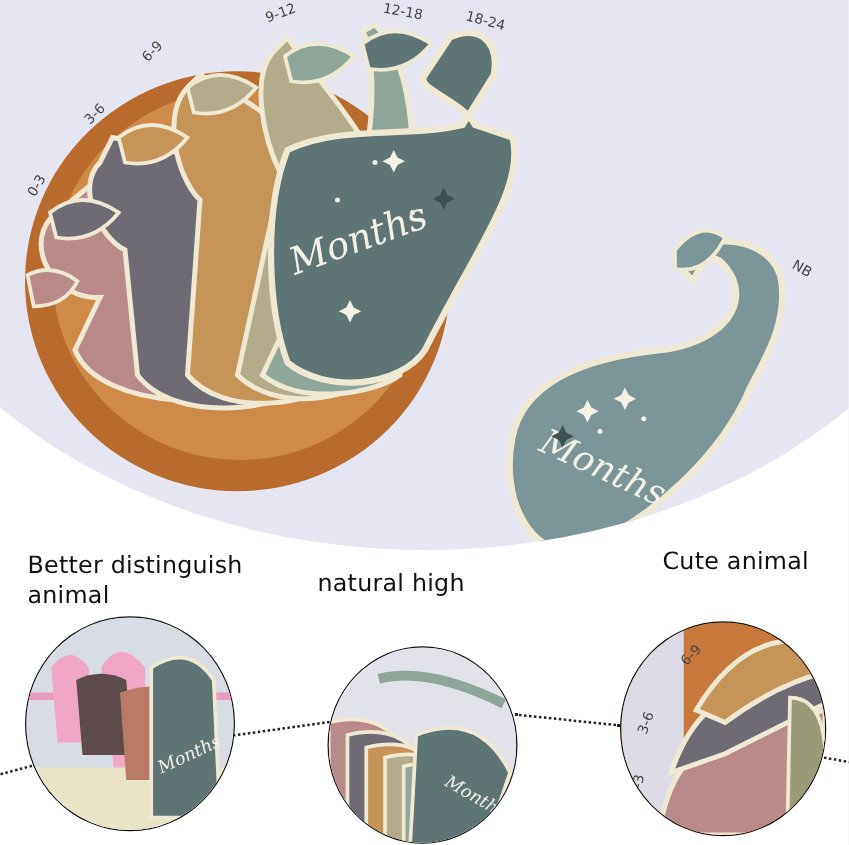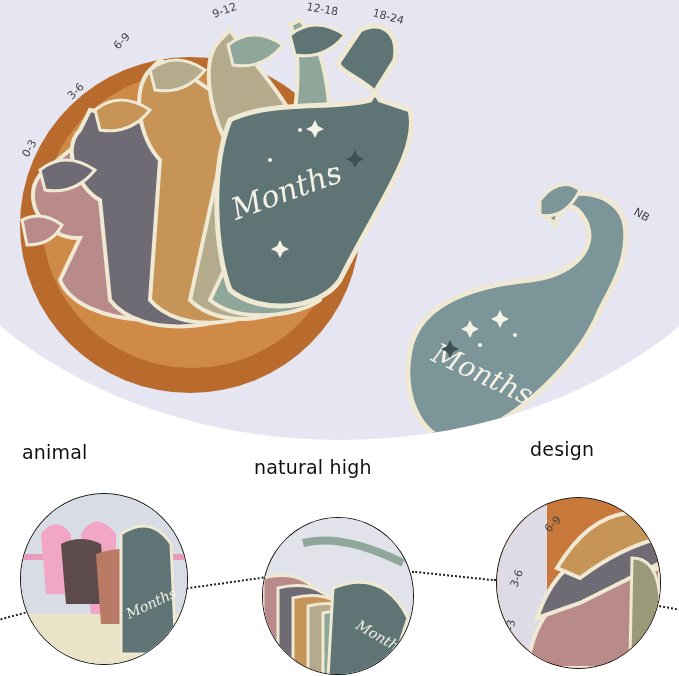--- a/index.html
+++ b/index.html
@@ -80,27 +80,28 @@
     </svg>
   </div>
 </div>
 
 <div class="dots" style="left:0;top:615px;width:26px;transform:rotate(-15deg);"></div>
 <div class="dots" style="left:186px;top:582px;width:78px;transform:rotate(-8deg);"></div>
 <div class="dots" style="left:412px;top:575px;width:84px;transform:rotate(6deg);"></div>
 <div class="dots" style="left:659px;top:607px;width:22px;transform:rotate(10deg);"></div>
 
 <div class="caption cap-1">
+  <div>Better distinguish</div>
   <div>animal</div>
 </div>
 <div class="caption cap-2">
   <div>natural high</div>
 </div>
 <div class="caption cap-3">
-  <div>design</div>
+  <div>Cute animal</div>
 </div>
 
 <div class="circle c1">
   <svg width="166" height="170" viewBox="0 0 166 170">
     <rect x="0" y="0" width="166" height="170" fill="#d8dce4"></rect>
     <rect x="0" y="120" width="166" height="50" fill="#e9e4c8"></rect>
     <rect x="0" y="60" width="166" height="6" fill="#e89cbc"></rect>
     <path d="M20 40 q15 -20 30 0 l0 60 l-25 0 z" fill="#f0a6c4"></path>
     <path d="M60 40 q15 -25 35 0 l0 80 l-25 0 z" fill="#f0a6c4"></path>
     <path d="M40 50 q20 -10 40 0 l5 60 l-40 0 z" fill="#5d4b4b"></path>

